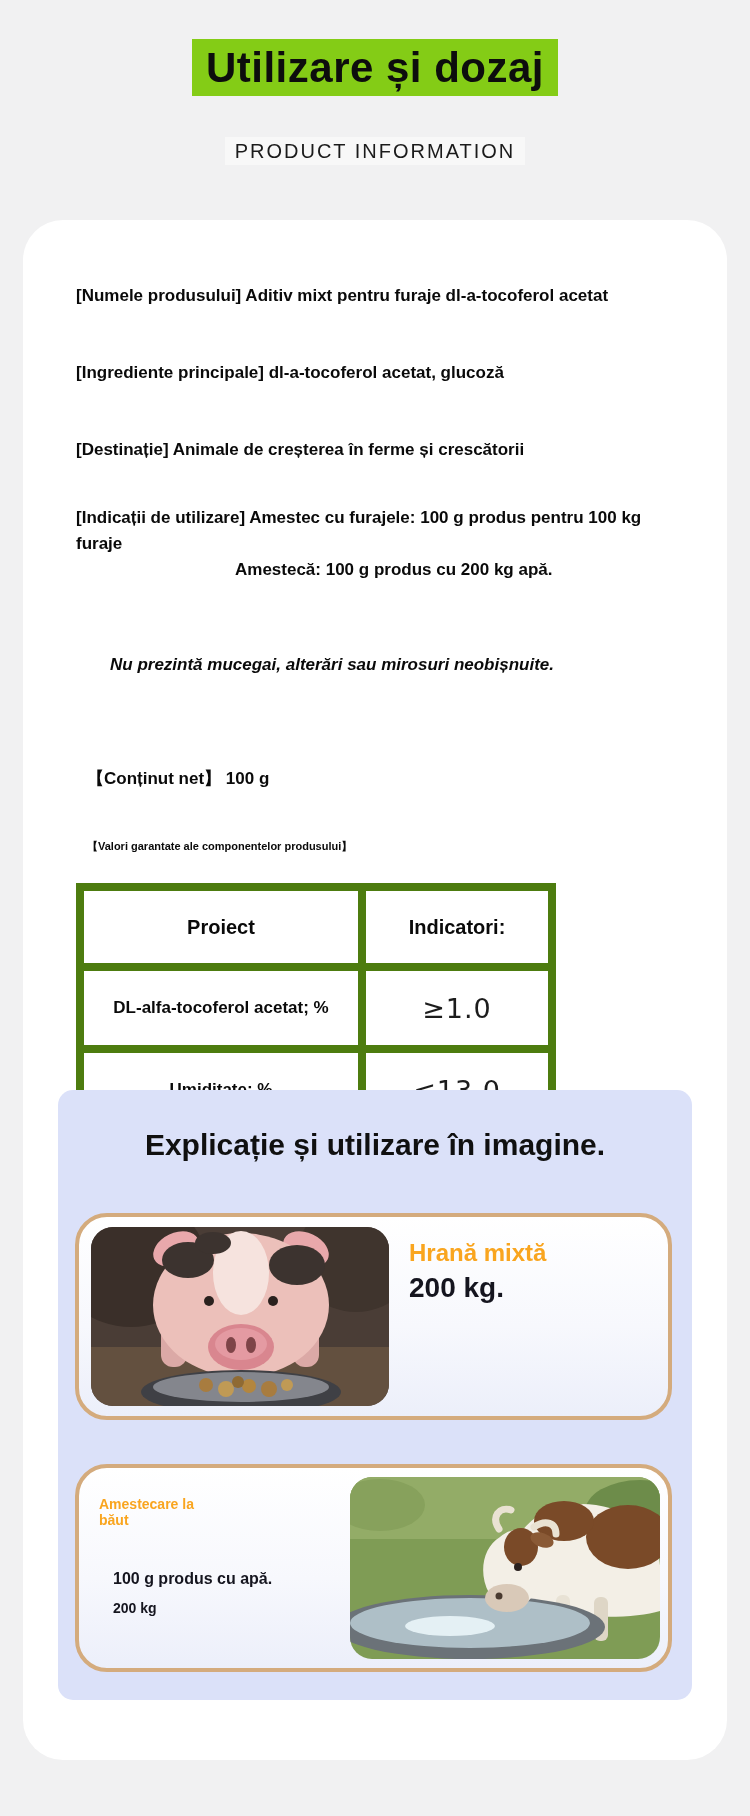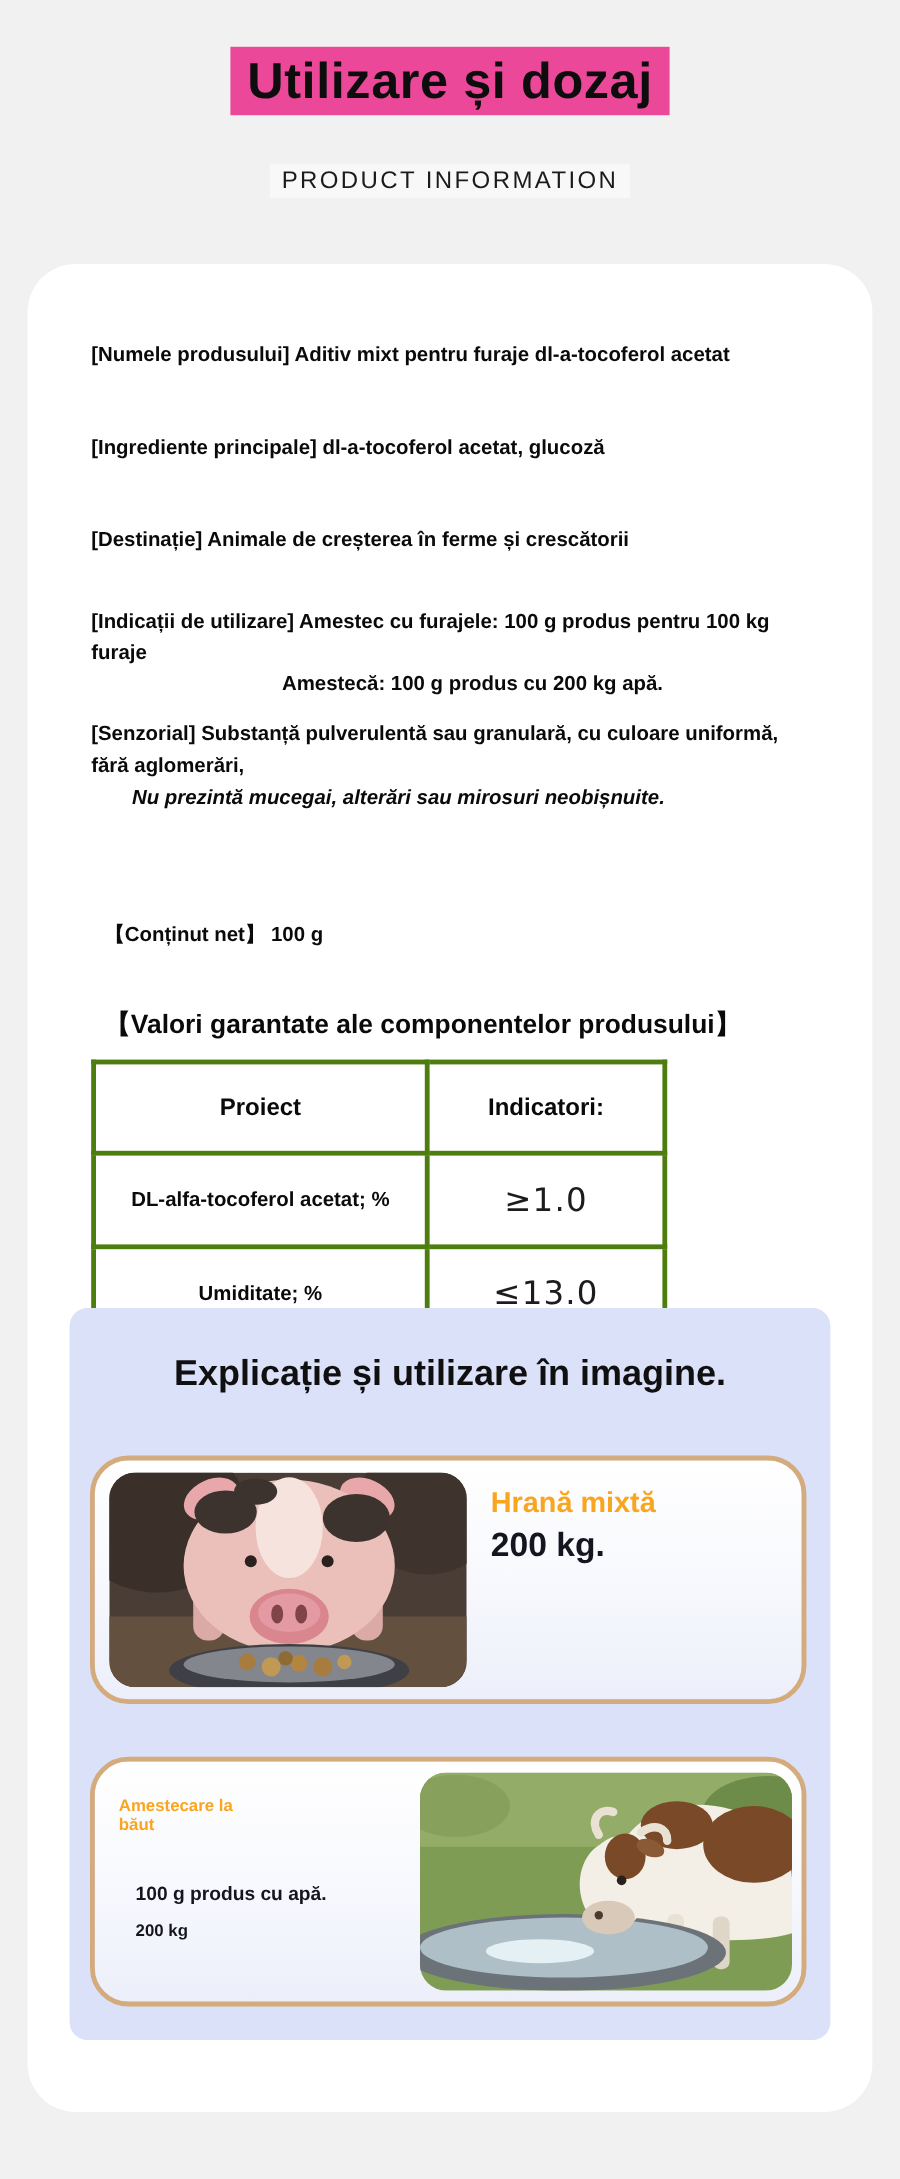--- a/index.html
+++ b/index.html
@@ -2,40 +2,40 @@
 <html><head>
 <meta charset="utf-8">
 <style>
   html,body{margin:0;padding:0;}
   body{width:750px;background:#f1f1f2;font-family:"Liberation Sans",sans-serif;}
   .page{position:relative;width:750px;height:1816px;background:#f1f1f2;overflow:hidden;}
 
   
   .page-title{position:absolute;top:44px;left:0;width:100%;text-align:center;margin:0;
     font-size:42px;font-weight:bold;color:#0d0d0d;letter-spacing:.5px;}
-  .page-title .hl{background:#ec4899;padding:5px 14px;}
+  .page-title .hl{background:#84cc16;padding:5px 14px;}
   .page-subtitle{position:absolute;top:140px;left:0;width:100%;text-align:center;
     font-size:20px;letter-spacing:2px;color:#1b1b1b;}
   .page-subtitle .hl2{background:#f8f8f8;padding:3px 10px;}
 
   
   .card{position:absolute;left:23px;top:220px;width:704px;height:1540px;background:#ffffff;border-radius:40px;}
   .line{position:absolute;left:53px;width:600px;margin:0;font-size:17px;font-weight:bold;
     color:#0a0a0a;line-height:26px;}
   .l0{top:63px}.l1{top:140px}.l2{top:217px}.l3{top:285px}
   .l4{top:337px;left:212px;width:auto;}
   .l5{top:379px}
   .l6{top:432px;left:87px;width:auto;font-style:italic;}
   .l7{top:467px}
   .net{position:absolute;left:64px;top:547px;margin:0;font-size:17px;font-weight:bold;color:#0a0a0a;}
-  .guar{position:absolute;left:64px;top:619px;margin:0;font-size:22px;font-weight:bold;color:#0a0a0a;}
+  .guar{position:absolute;left:64px;top:619px;margin:0;font-size:11px;font-weight:bold;color:#0a0a0a;}
 
   
   table.spec{position:absolute;left:53px;top:663px;width:480px;border-collapse:collapse;}
-  table.spec th,table.spec td{border:4px solid #4d7c0f;text-align:center;padding:12px;}
+  table.spec th,table.spec td{border:8px solid #4d7c0f;text-align:center;padding:12px;}
   table.spec th{height:48px;font-size:20px;font-weight:bold;color:#0a0a0a;}
   table.spec td.tname{height:50px;font-size:17px;font-weight:bold;color:#0a0a0a;width:250px;}
   table.spec td.tval{height:50px;font-size:27px;font-weight:500;color:#1c1c1c;letter-spacing:1px;
     font-family:"DejaVu Sans",sans-serif;}
 
   
   .panel{position:absolute;left:35px;top:870px;width:634px;height:610px;background:#dbe1f9;border-radius:15px;}
   .panel-title{position:absolute;top:38px;left:0;width:100%;text-align:center;margin:0;
     font-size:30px;font-weight:bold;color:#101010;}
   .ucard{position:absolute;left:17px;width:597px;height:207px;box-sizing:border-box;
@@ -66,21 +66,20 @@
   <h1 class="page-title"><span class="hl">Utilizare și dozaj</span></h1>
   <div class="page-subtitle"><span class="hl2">PRODUCT INFORMATION</span></div>
 
   <div class="card">
 
     <p class="line l1">[Ingrediente principale] dl-a-tocoferol acetat, glucoză</p>
     <p class="line l0">[Numele produsului] Aditiv mixt pentru furaje dl-a-tocoferol acetat</p>
     <p class="line l2">[Destinație] Animale de creșterea în ferme și crescătorii</p>
     <p class="line l3">[Indicații de utilizare] Amestec cu furajele: 100 g produs pentru 100 kg furaje</p>
     <p class="line l4">Amestecă: 100 g produs cu 200 kg apă.</p>
-    <p class="line l5">[Senzorial] Substanță pulverulentă sau granulară, cu culoare uniformă, fără aglomerări,</p>
     <p class="line l6">Nu prezintă mucegai, alterări sau mirosuri neobișnuite.</p>
 
     <p class="net">【Conținut net】 100 g</p>
     <p class="guar">【Valori garantate ale componentelor produsului】</p>
 
     <table class="spec">
       <thead>
         <tr>
           <th>Proiect</th>
           <th>Indicatori:</th>

